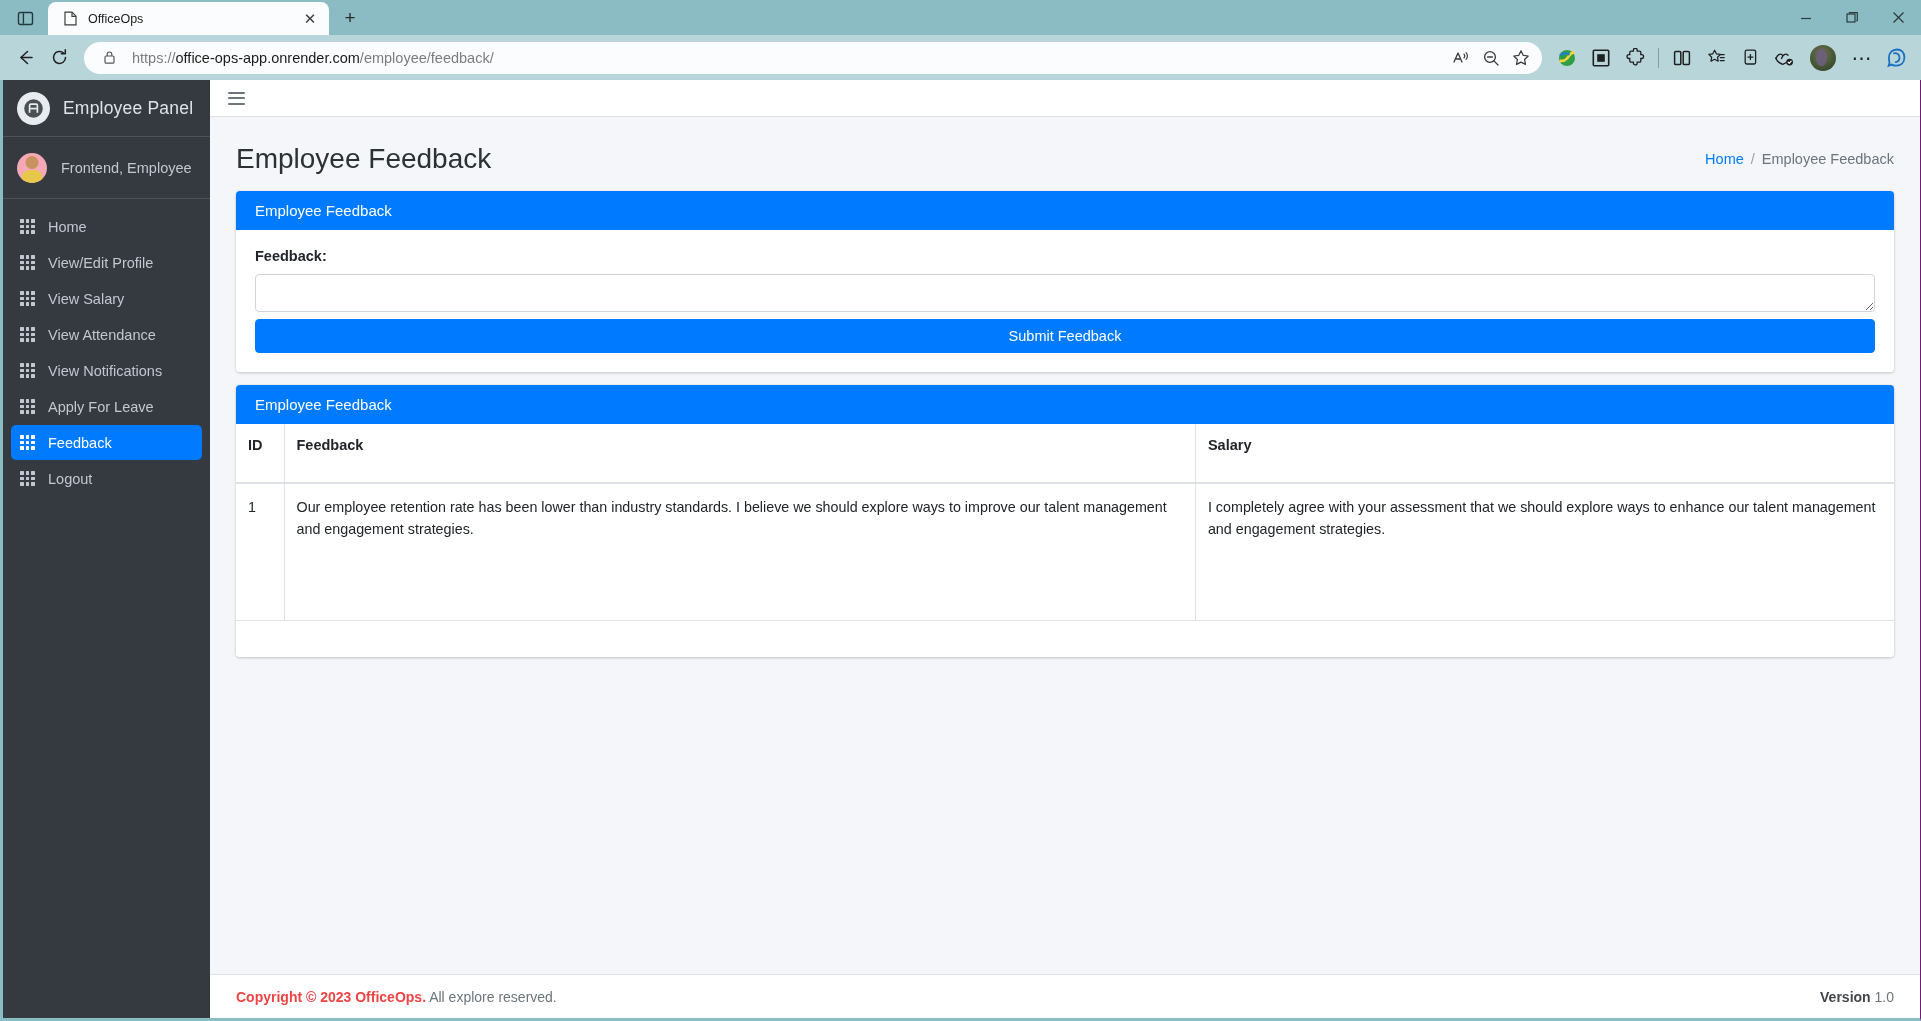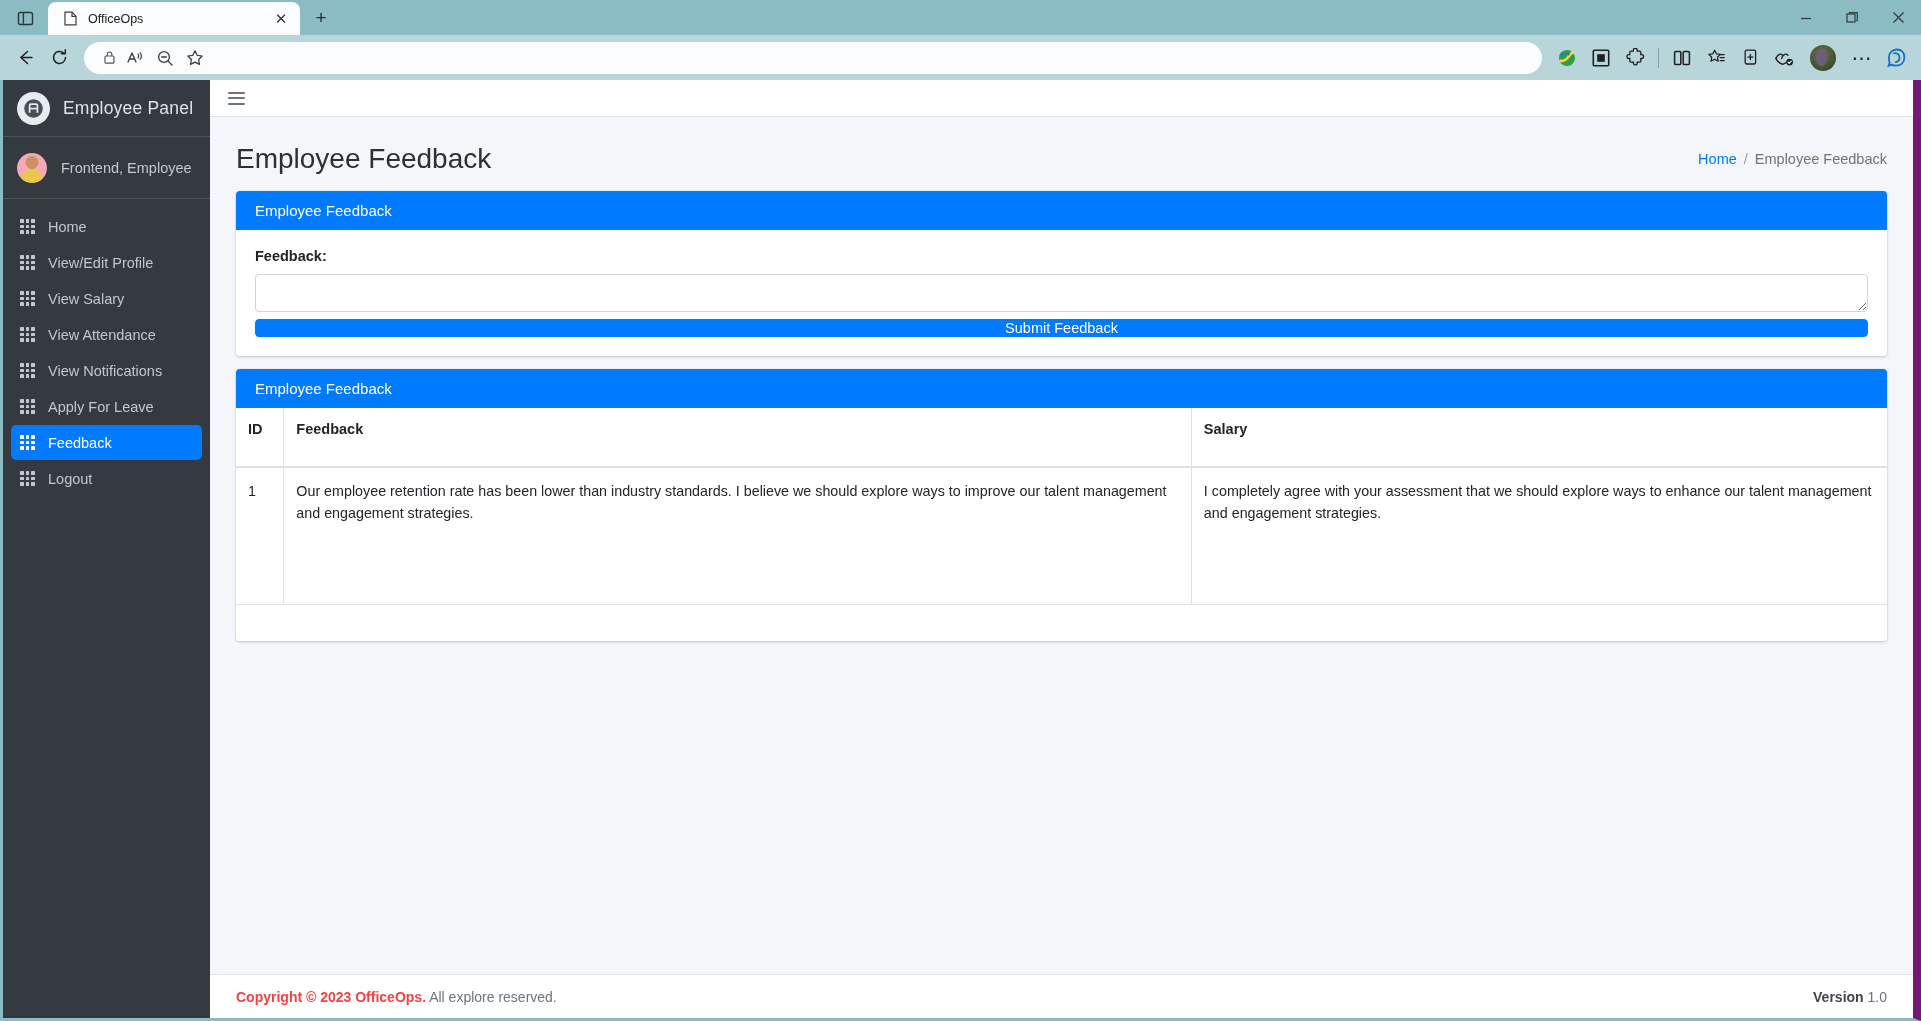--- a/index.html
+++ b/index.html
@@ -14,21 +14,21 @@
   .browser { width: 1921px; height: 1021px; display: flex; flex-direction: column;
              background: #8cbcc3; }
 
   .tabstrip { height: 35px; display: flex; align-items: flex-end; padding-left: 6px;
               background: #8cbcc3; position: relative; flex: 0 0 35px; }
 
   .tab-search-btn { width: 38px; height: 30px; display:flex; align-items:center; justify-content:center;
                     margin-bottom: 2px; border-radius: 5px; }
   .tab-search-btn svg { display:block; }
 
-  .tab { height: 33px; width: 252px; background: #fbfcfd; border-radius: 8px 8px 0 0;
+  .tab { height: 33px; width: 281px; background: #fbfcfd; border-radius: 8px 8px 0 0;
          display: flex; align-items: center; padding: 0 8px 0 14px; margin-left: 4px;
          position: relative; }
   .tab .favicon { width: 16px; height: 16px; flex: 0 0 16px; display:flex; align-items:center; justify-content:center; }
   .tab .tab-title { flex: 1; font-size: 12.5px; color: #1b1b1b; margin-left: 10px;
                     white-space: nowrap; overflow: hidden; text-overflow: ellipsis; }
   .tab .tab-close { width: 22px; height: 22px; border-radius: 4px; display:flex;
                     align-items:center; justify-content:center; font-size: 15px; color:#3b3b3b;
                     line-height:1; }
   .newtab { width: 30px; height: 30px; margin: 0 0 2px 6px; border-radius: 5px;
             display:flex; align-items:center; justify-content:center; color:#2c2c2c; font-size: 19px;
@@ -56,21 +56,21 @@
   .avatar-btn { width: 26px; height: 26px; border-radius: 50%; overflow:hidden; margin: 0 9px;
                 background: radial-gradient(circle at 45% 35%, #7d6a52 0%, #4b5d3a 45%, #2e3a22 100%);
                 flex: 0 0 26px; position: relative; }
   .avatar-btn::after { content:""; position:absolute; left:6px; top:4px; width:11px; height:17px;
                        border-radius: 50% 50% 45% 45%; background: #6b5f80; opacity:.85; }
   .copilot { width: 34px; height: 34px; display:flex; align-items:center; justify-content:center;
              flex: 0 0 34px; }
 
   
   .viewport { flex: 1; display: flex; background: #f4f6f9; overflow: hidden;
-              border-left: 3px solid #8cbcc3; border-right: 8px solid #701a75;
+              border-left: 3px solid #8cbcc3; border-right: 1px solid #701a75;
               border-bottom: 3px solid #8cbcc3; }
 
   
   .sidebar { width: 207px; flex: 0 0 207px; background: #343a40; display: flex; flex-direction: column; }
   .brand { height: 57px; display:flex; align-items:center; padding: 0 14px;
            border-bottom: 1px solid #4b545c; }
   .brand-logo { width: 33px; height: 33px; border-radius: 50%; background: #e9ecef;
                 display:flex; align-items:center; justify-content:center; flex:0 0 33px; }
   .brand-title { color: #dfe3e7; font-size: 17.5px; margin-left: 13px; letter-spacing: .2px; }
 
@@ -117,21 +117,21 @@
   .card { background: #fff; border-radius: 4px; box-shadow: 0 0 1px rgba(0,0,0,.125), 0 1px 3px rgba(0,0,0,.2);
           overflow: hidden; }
   .card-header { background: #007bff; color: #fff; font-size: 15px; padding: 11px 19px; }
 
   .card-body { padding: 18px 19px 7px 19px; }
   .form-label { font-size: 14.5px; font-weight: bold; color: #212529; display:block; margin-bottom: 10px; }
   .form-textarea { width: 100%; height: 38px; border: 1px solid #ced4da; border-radius: 4px;
                    background: #fff; font-family: "Liberation Sans", sans-serif; font-size: 14px;
                    color: #495057; padding: 8px 10px; resize: vertical; display:block; }
   .card-footer-form { padding: 0 19px 19px 19px; background: #fff; }
-  .btn-primary { width: 100%; height: 18px; background: #007bff; border: 1px solid #007bff;
+  .btn-primary { width: 100%; height: 34px; background: #007bff; border: 1px solid #007bff;
                  color: #fff; font-size: 14.5px; border-radius: 4px;
                  font-family: "Liberation Sans", sans-serif; display:flex;
                  align-items:center; justify-content:center; }
 
   .table-wrap { padding: 0; }
   table.fb-table { width: 100%; border-collapse: collapse; table-layout: fixed; }
   table.fb-table th { font-size: 14.5px; color: #212529; font-weight: bold; text-align: left;
                       padding: 13px 13px 13px 12px; border-bottom: 2px solid #dee2e6;
                       border-right: 1px solid #dee2e6; vertical-align: top; }
   table.fb-table td { font-size: 14.3px; color: #212529; padding: 13px 13px 14px 12px;
@@ -211,20 +211,21 @@
       </svg>
     </div>
 
     <div class="omnibox">
       <span class="lock">
         <svg width="13" height="15" viewBox="0 0 13 15" fill="none">
           <rect x="2" y="6" width="9" height="7.2" rx="1.3" stroke="#555" stroke-width="1.2"></rect>
           <path d="M4.2 6V4.3a2.3 2.3 0 0 1 4.6 0V6" stroke="#555" stroke-width="1.2"></path>
         </svg>
       </span>
+      <span class="url"><span>https://</span><b>office-ops-app.onrender.com</b><span>/employee/feedback/</span></span>
       <span class="omni-actions">
         <span class="tb-icon">
           <svg width="18" height="16" viewBox="0 0 18 16" fill="none">
             <path d="M2 12l4-9 4 9M3.4 9h5.2" stroke="#3a3a3a" stroke-width="1.3" stroke-linecap="round" stroke-linejoin="round"></path>
             <path d="M12 4.2c1 .9 1 2.7 0 3.6M14.1 2.6c1.7 1.6 1.7 5 0 6.7" stroke="#3a3a3a" stroke-width="1.2" stroke-linecap="round"></path>
           </svg>
         </span>
         <span class="tb-icon">
           <svg width="18" height="18" viewBox="0 0 18 18" fill="none">
             <circle cx="8" cy="8" r="5.4" stroke="#3a3a3a" stroke-width="1.3"></circle>

